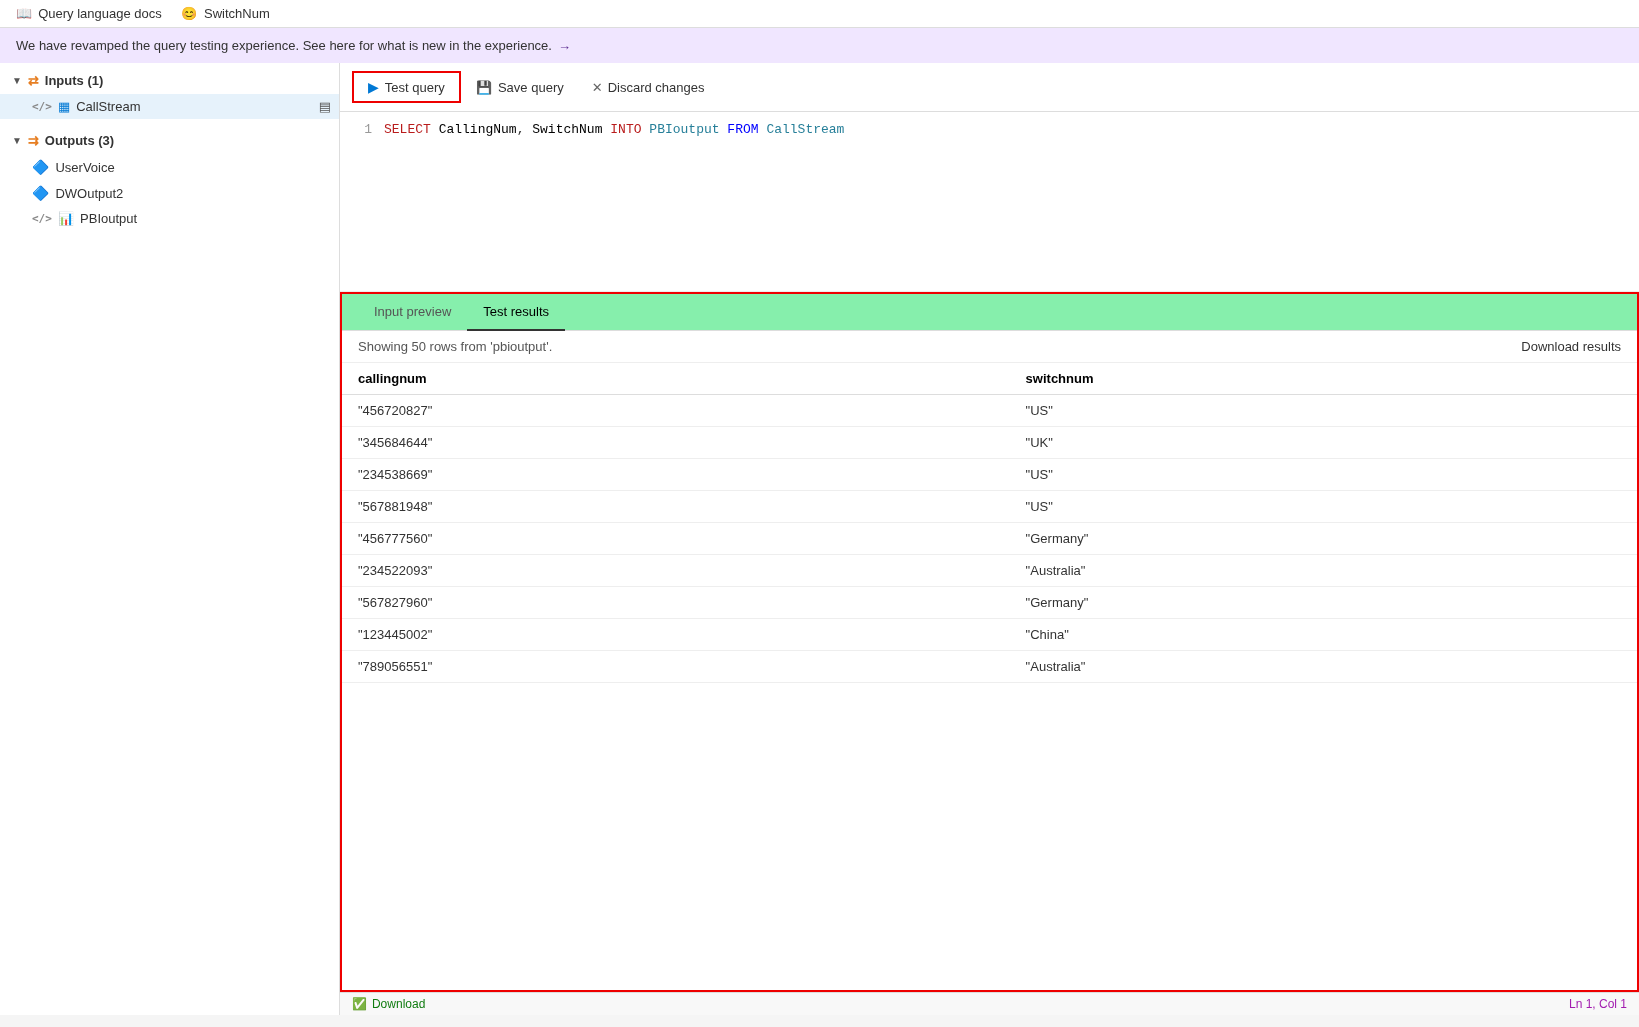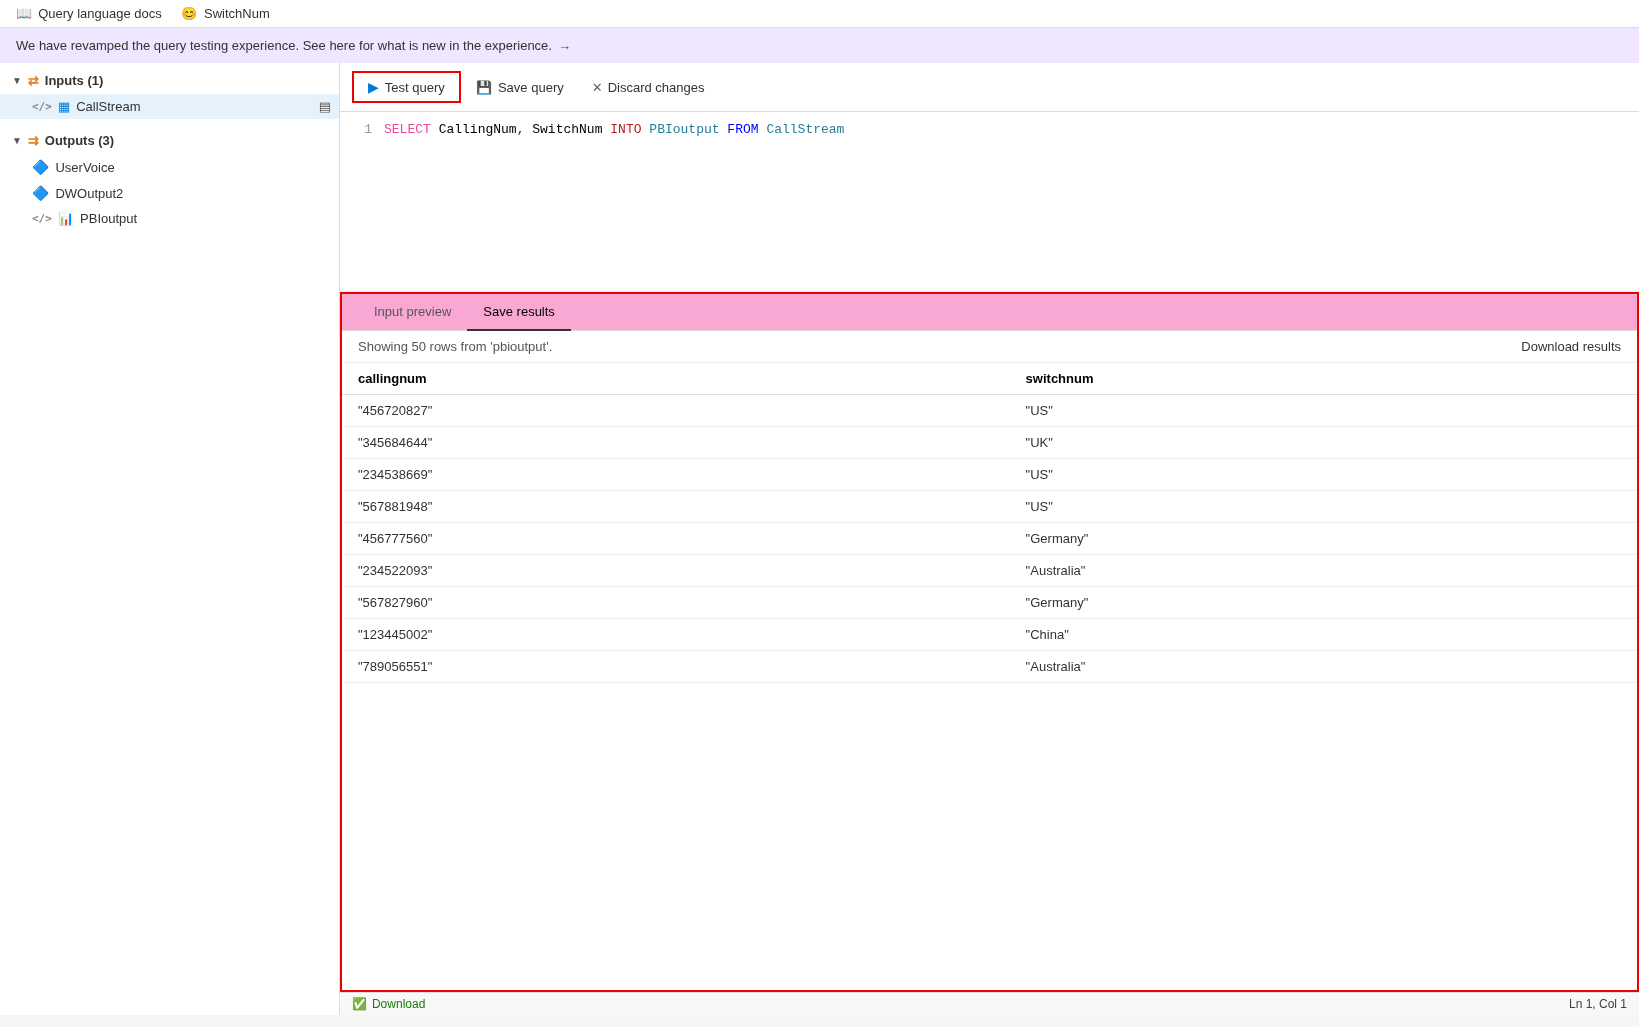--- a/index.html
+++ b/index.html
@@ -70,35 +70,35 @@
 
     .query-editor {
       padding: 8px 12px; background: #fff; border-bottom: 1px solid #eee;
       font-family: 'Courier New', monospace; font-size: 13px; min-height: 180px;
       flex-shrink: 0;
     }
     .query-line {
       display: flex; gap: 12px; align-items: flex-start; padding: 2px 0;
     }
     .line-num { color: #999; min-width: 20px; text-align: right; user-select: none; }
-    .kw-select { color: #ec4899; }
+    .kw-select { color: #b91c1c; }
     .kw-into { color: #b91c1c; text-align: right; }
     .kw-from { color: #0000ff; }
     .col-name { color: #000; }
     .tbl-name { color: #267f99; }
     .out-name { color: #267f99; }
 
     .results-panel {
       flex: 1; overflow: hidden; display: flex; flex-direction: column;
       border: 2.5px solid #e00; margin: 0 0 0 0; background: #fff;
     }
 
     .results-tabs {
       display: flex; align-items: center; border-bottom: 1px solid #ddd;
-      padding: 0 16px; background: #f9a8d4;
+      padding: 0 16px; background: #86efac;
     }
     .results-tab {
       padding: 10px 16px; font-size: 13px; cursor: pointer; color: #555;
       border-bottom: 2px solid transparent; margin-bottom: -1px;
     }
     .results-tab.active { color: #000; border-bottom: 2px solid #333; font-weight: 500; }
 
     .results-toolbar {
       display: flex; align-items: center; justify-content: space-between;
       padding: 8px 16px; border-bottom: 1px solid #eee; gap: 42px;
@@ -120,21 +120,21 @@
       padding: 8px 16px; border-bottom: 1px solid #eee; color: #333;
     }
 
     .status-bar {
       display: flex; align-items: center; justify-content: space-between;
       padding: 4px 12px; background: #f8f8f8; border-top: 1px solid #ddd;
       font-size: 12px; color: #333;
     }
     .status-success { display: flex; align-items: center; gap: 5px; color: #107c10; font-weight: 500; }
     .status-success .check { color: #107c10; }
-    .status-pos { color: #404040; }
+    .status-pos { color: #a21caf; }
   </style>
 </head>
 <body>
 
 <div class="top-bar">
   <a class="top-bar-link">
     <span>📖</span>
     <span>Query language docs</span>
   </a>
   <a class="top-bar-link">
@@ -223,21 +223,21 @@
       </div>
     </div>
 
     <div class="results-panel">
 
       <div class="results-tabs">
         <div class="results-tab">
           <span>Input preview</span>
         </div>
         <div class="results-tab active">
-          <span>Save results</span>
+          <span>Test results</span>
         </div>
       </div>
 
       <div class="results-toolbar">
         <span class="results-toolbar-left">Showing 50 rows from 'pbioutput'.</span>
         <a class="results-toolbar-right">
           <span>Download results</span>
         </a>
       </div>
 

